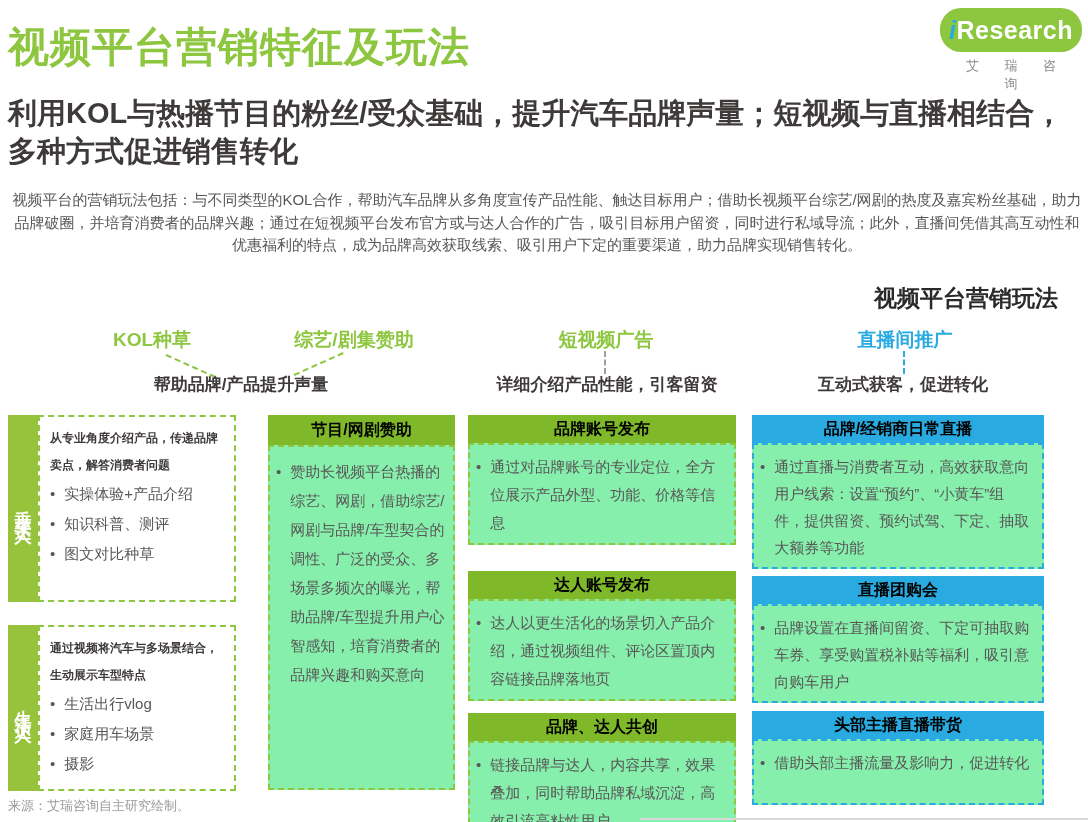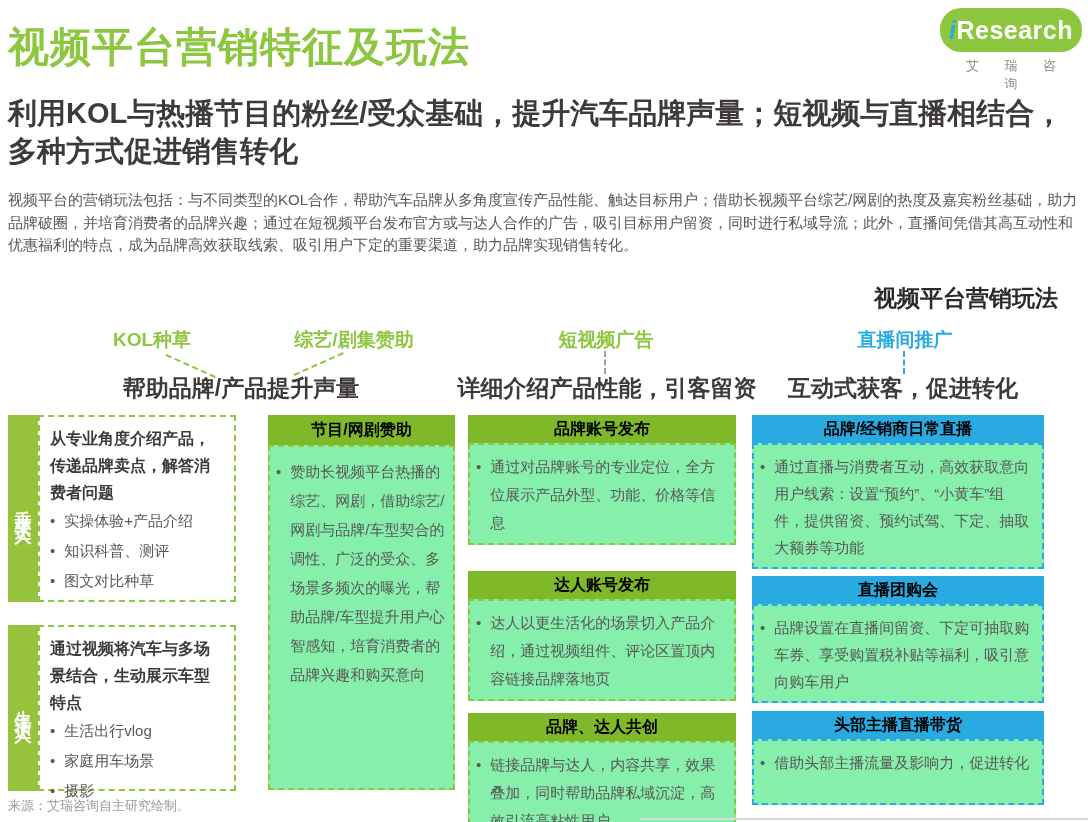--- a/index.html
+++ b/index.html
@@ -9,41 +9,41 @@
 
   
   .main-title{left:8px;top:20px;font-size:41px;font-weight:bold;color:#8DC63F;letter-spacing:1px;}
   .logo{right:6px;top:8px;width:142px;text-align:center;}
   .logo-box{height:44px;background:#8DC63F;border-radius:21px;color:#fff;font-size:25px;
             font-weight:bold;line-height:44px;letter-spacing:0.5px;}
   .logo-i{color:#29ABE2;font-style:italic;}
   .logo-cn{margin-top:5px;font-size:13px;color:#8a8a8a;letter-spacing:11px;padding-left:11px;}
 
   .subtitle{left:8px;top:94px;width:1072px;font-size:29px;line-height:38px;font-weight:bold;color:#3E3A39;}
-  .body-par{left:8px;top:189px;width:1078px;font-size:15px;line-height:22.6px;color:#595757;}
+  .body-par{left:8px;top:189px;width:1078px;font-size:15px;line-height:22.6px;color:#595757;text-align:center;}
   .diagram-title{left:0;top:283px;width:1058px;text-align:right;font-size:23px;font-weight:bold;color:#2a2a2a;}
 
   
   .cat{top:327px;transform:translateX(-50%);font-size:19px;font-weight:bold;white-space:nowrap;}
   .cat.green{color:#8DC63F;} .cat.cyan{color:#29ABE2;}
-  .tagline{top:373px;transform:translateX(-50%);font-size:23px;font-weight:bold;color:#3E3A39;white-space:nowrap;}
+  .tagline{top:373px;transform:translateX(-50%);font-size:17px;font-weight:bold;color:#3E3A39;white-space:nowrap;}
 
   
   .conn-diag{width:54px;border-top:2px dashed #8DC63F;}
   .conn-v{height:23px;border-left:2px dashed #9e9e9e;}
   .conn-v.cyan{border-left-color:#29ABE2;}
 
   
   .col{top:415px;}
   .group{display:flex;}
   .side-label{width:30px;background:#97C33C;color:#fff;font-size:17px;font-weight:bold;
               display:flex;align-items:center;justify-content:center;
               writing-mode:vertical-rl;text-orientation:upright;letter-spacing:6px;}
   .dash-box{flex:1;border:2px dashed #8DC63F;background:#fff;padding:8px 10px 6px 10px;}
-  .lead{font-size:16px;font-weight:bold;color:#3E3A39;line-height:27px;}
+  .lead{font-size:12px;font-weight:bold;color:#3E3A39;line-height:27px;}
   .bullet{display:flex;font-size:15px;color:#595757;}
   .bullet .dot{flex:0 0 auto;margin-right:9px;}
   .bullet .dot::before{content:"•";}
   .col1 .bullet{line-height:30px;}
 
   .card-header{height:28px;line-height:28px;background:#7FB92A;color:#000000;text-align:center;
                font-size:16px;font-weight:bold;}
   .card-body{border:2px dashed #8DC63F;background:#86efac;padding:8px 8px 6px 6px;box-sizing:border-box;}
   .card-body .bullet{line-height:28px;}
   .cyan-col .card-header{background:#29ABE2;}

